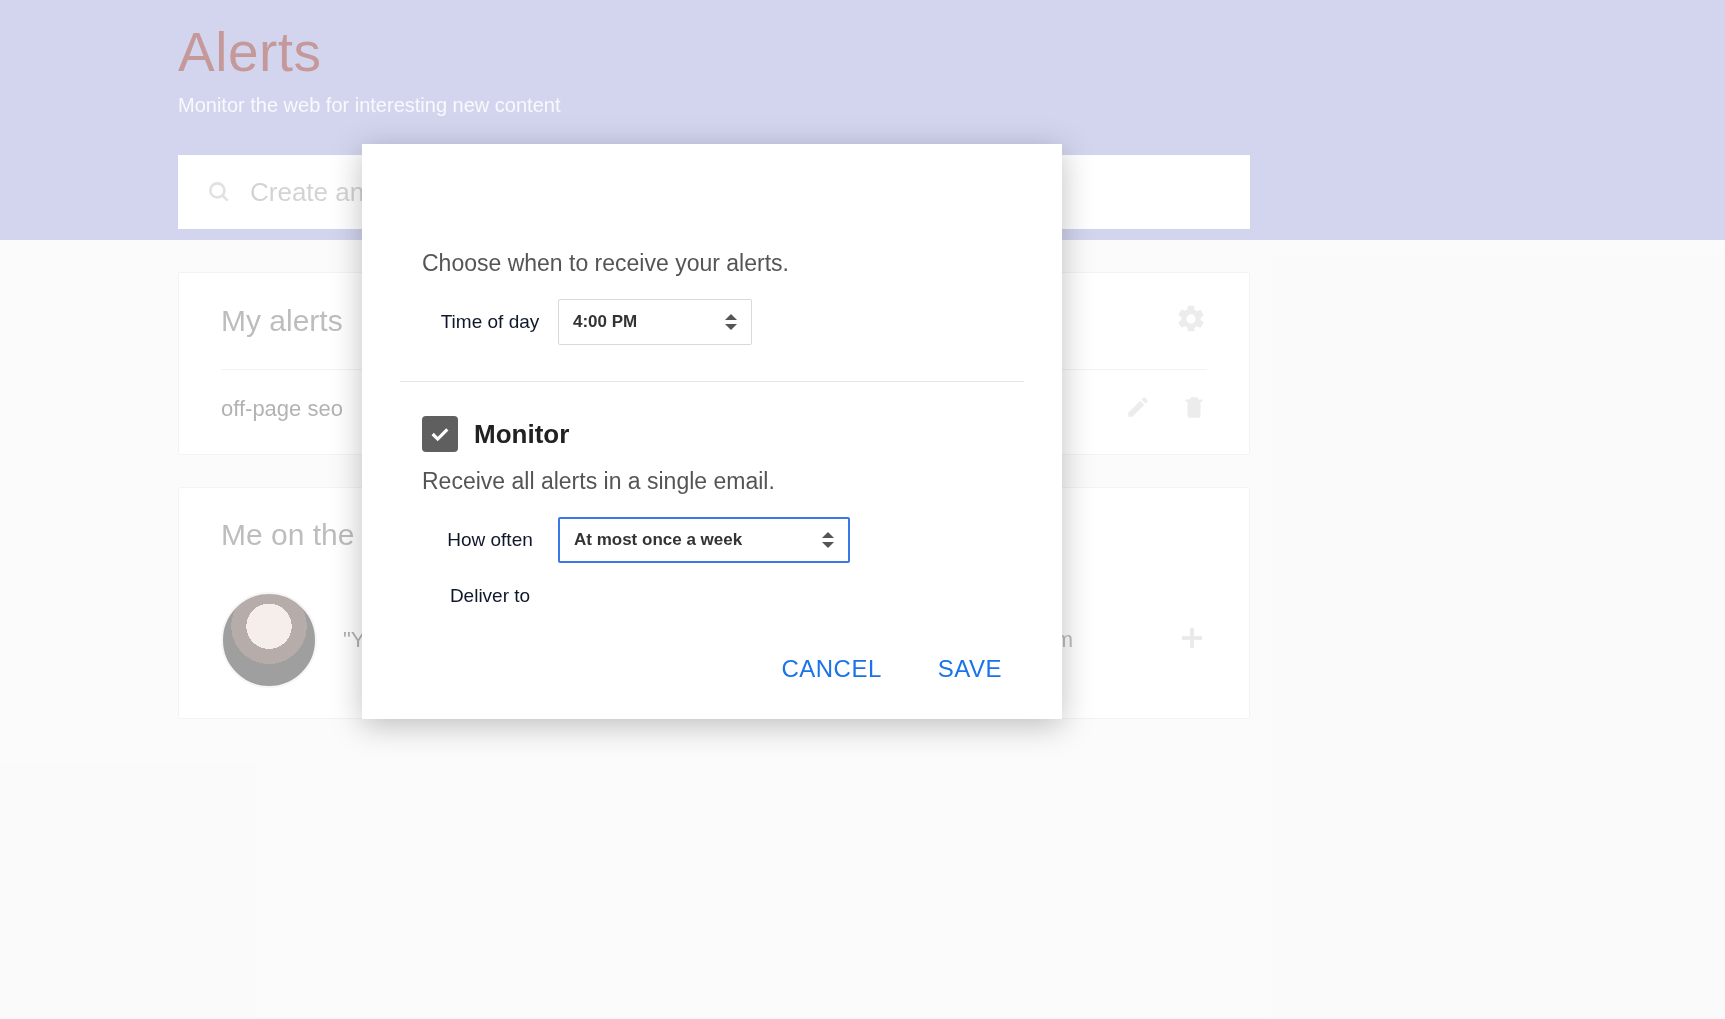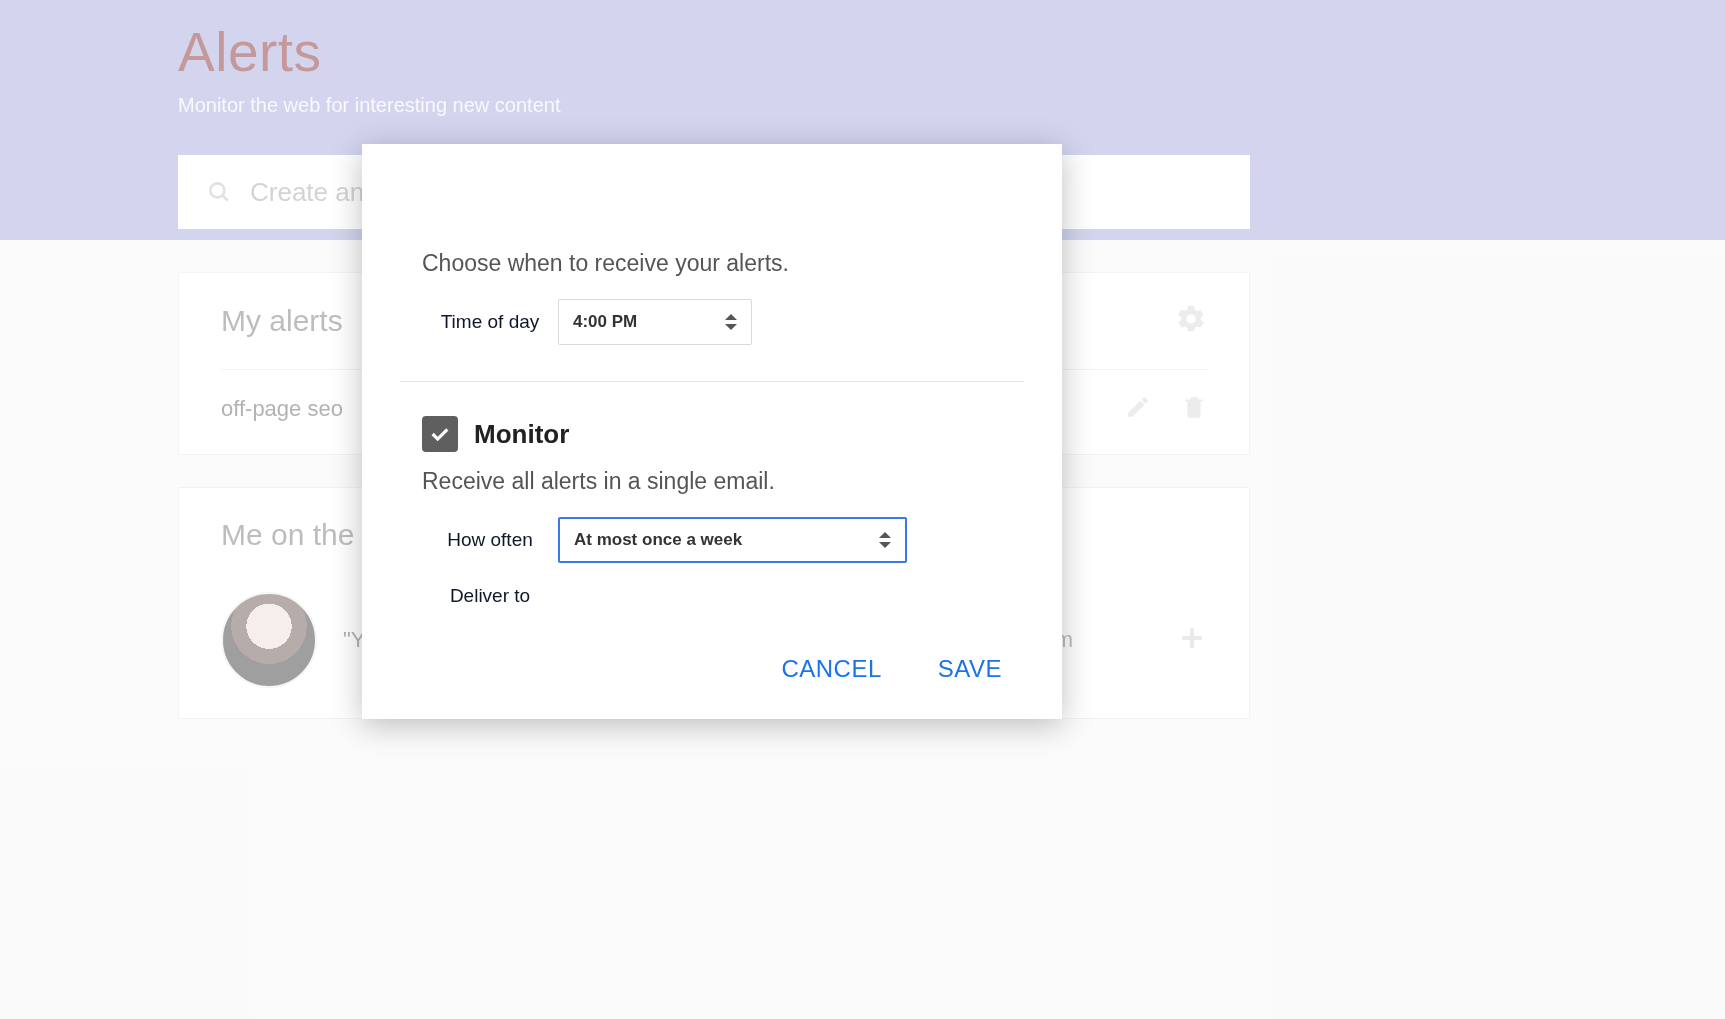--- a/index.html
+++ b/index.html
@@ -140,21 +140,21 @@
   .field-label { width: 136px; color: #0f172a; font-size: 19px; text-align: center; }
   .select {
     display: flex; align-items: center; justify-content: space-between;
     border: 1px solid #d9d9d9;
     height: 46px;
     padding: 0 14px;
     font-size: 17px; font-weight: 700; color: #333;
     border-radius: 2px;
   }
   .select.small { width: 194px; }
-  .select.big   { width: 349px; }
+  .select.big   { width: 292px; }
   .select.focused { border: 2px solid #3b78e7; }
   .select.disabled { border-color: transparent; color: #888; font-weight: 400; }
   .sort-arrows {
     width: 12px; height: 16px; position: relative;
   }
   .sort-arrows::before, .sort-arrows::after {
     content: ""; position: absolute; left: 0;
     border-left: 6px solid transparent;
     border-right: 6px solid transparent;
   }

